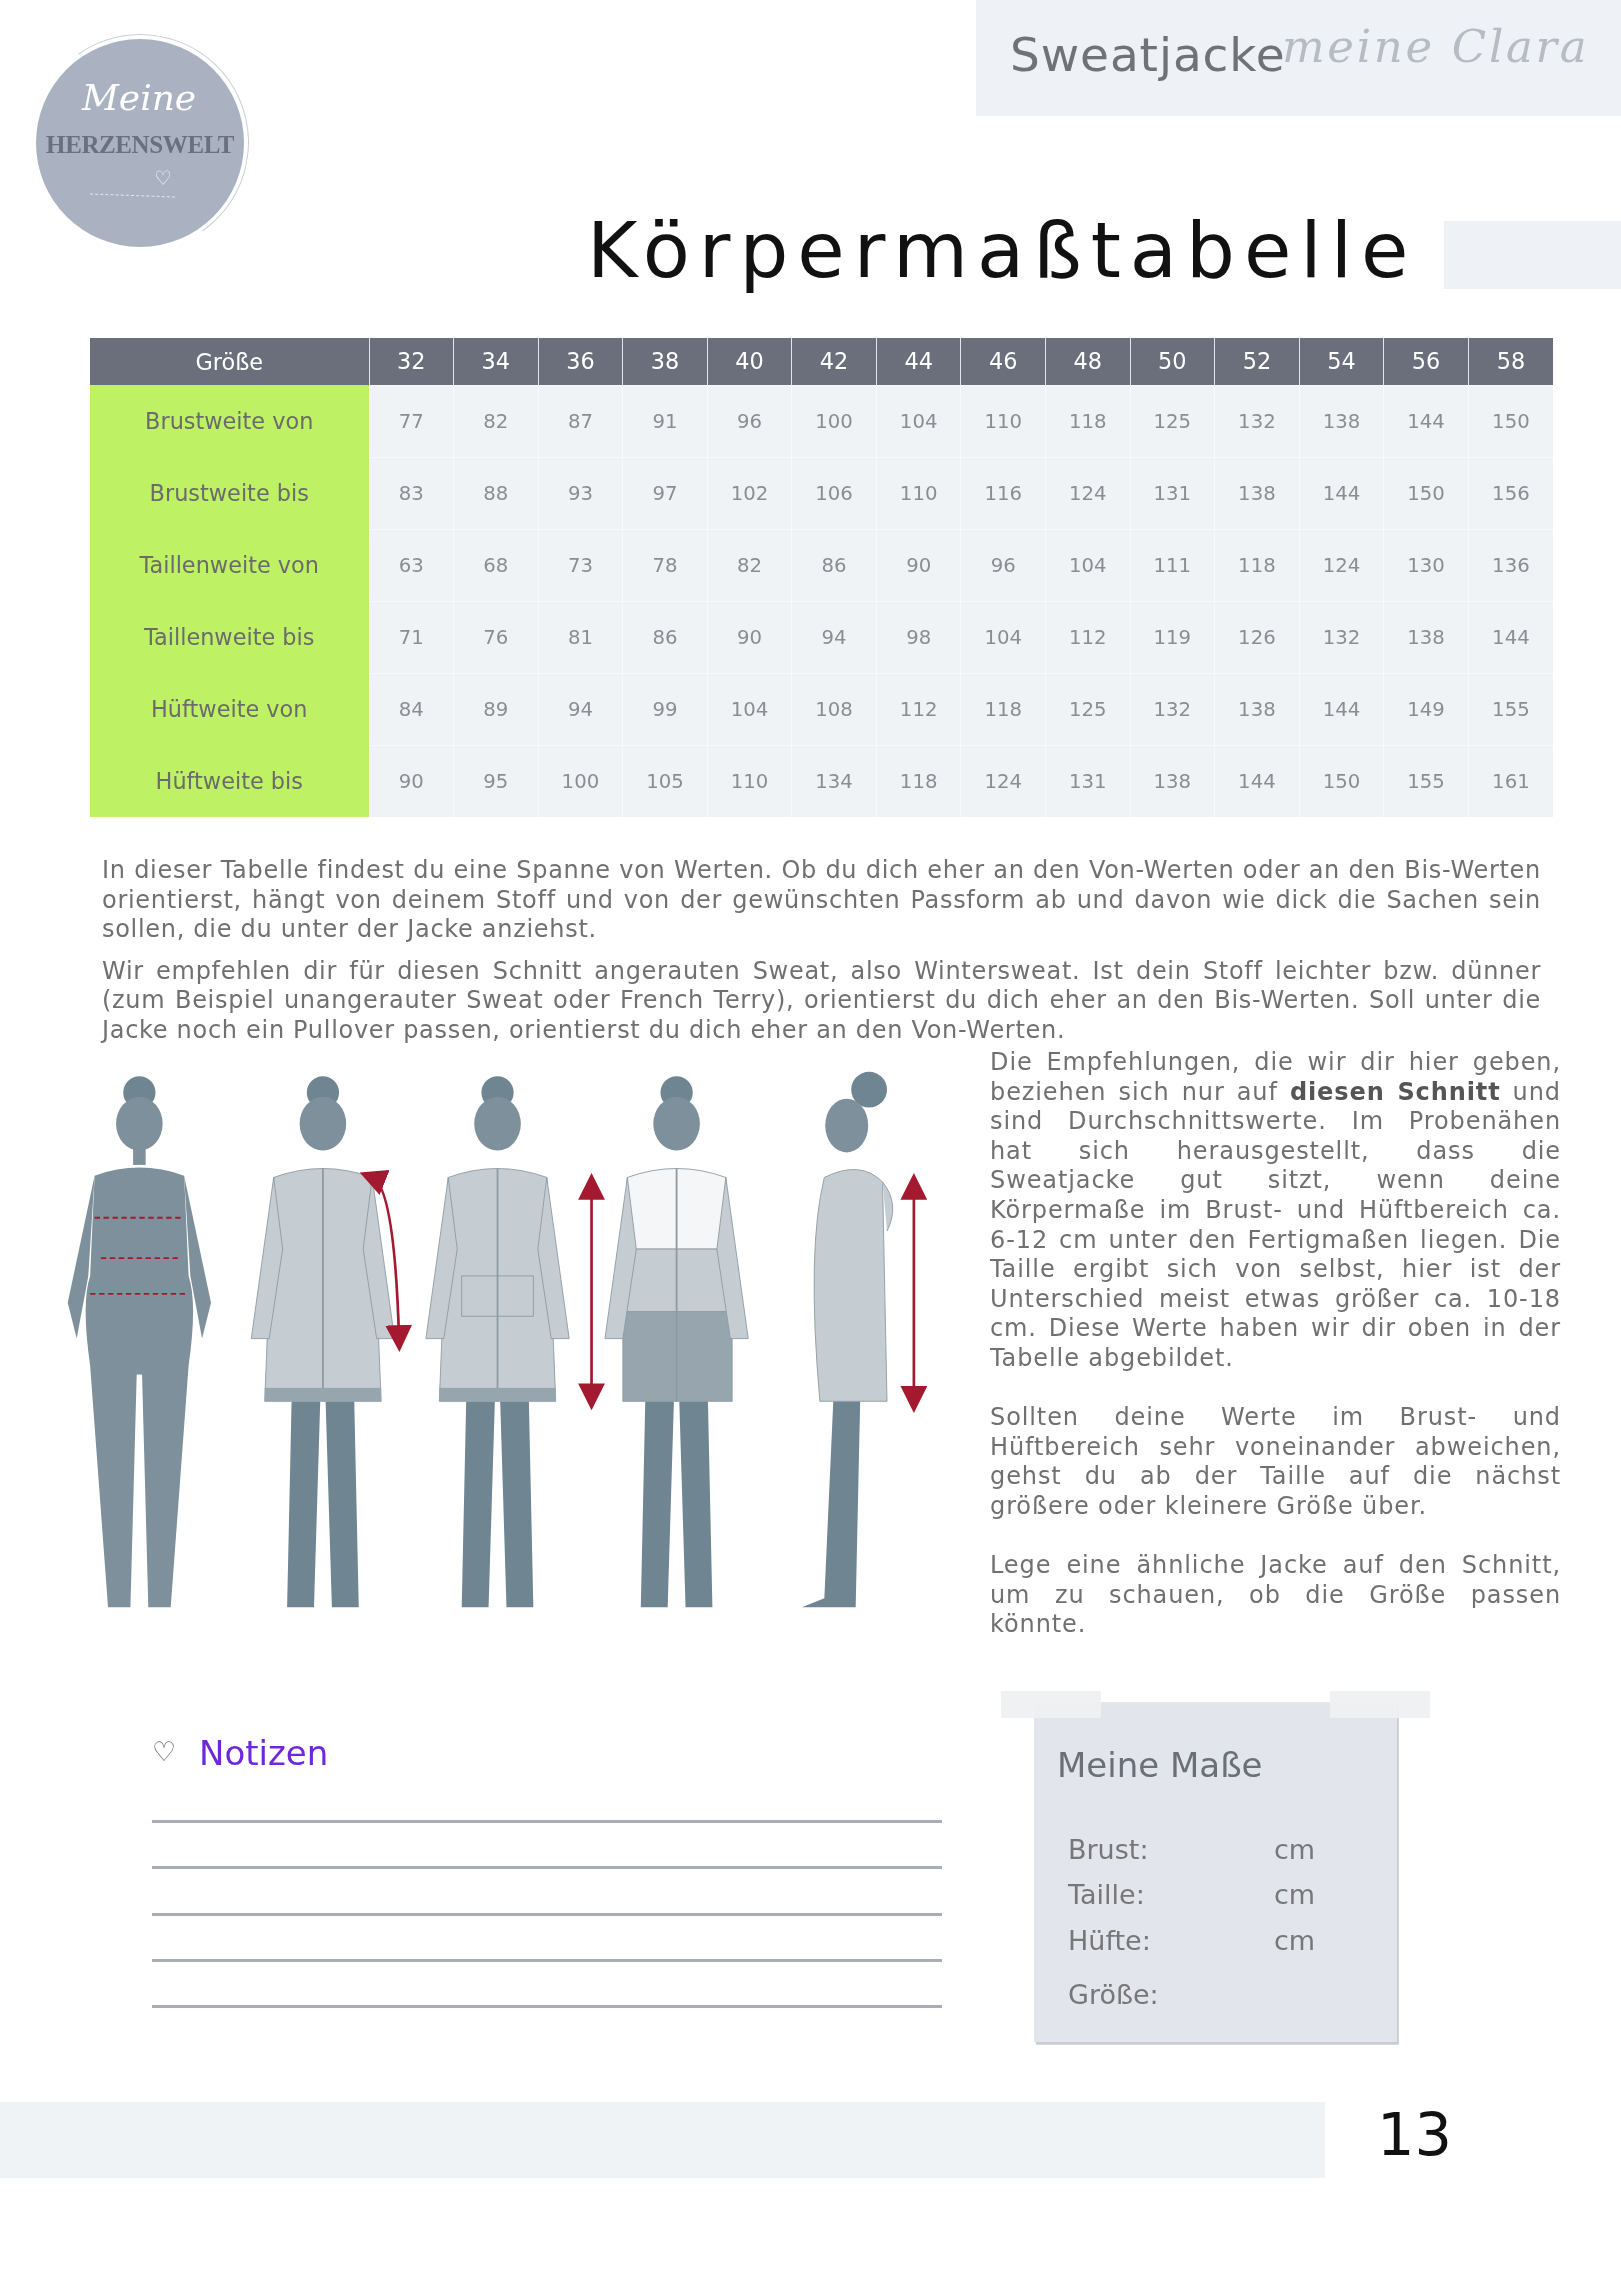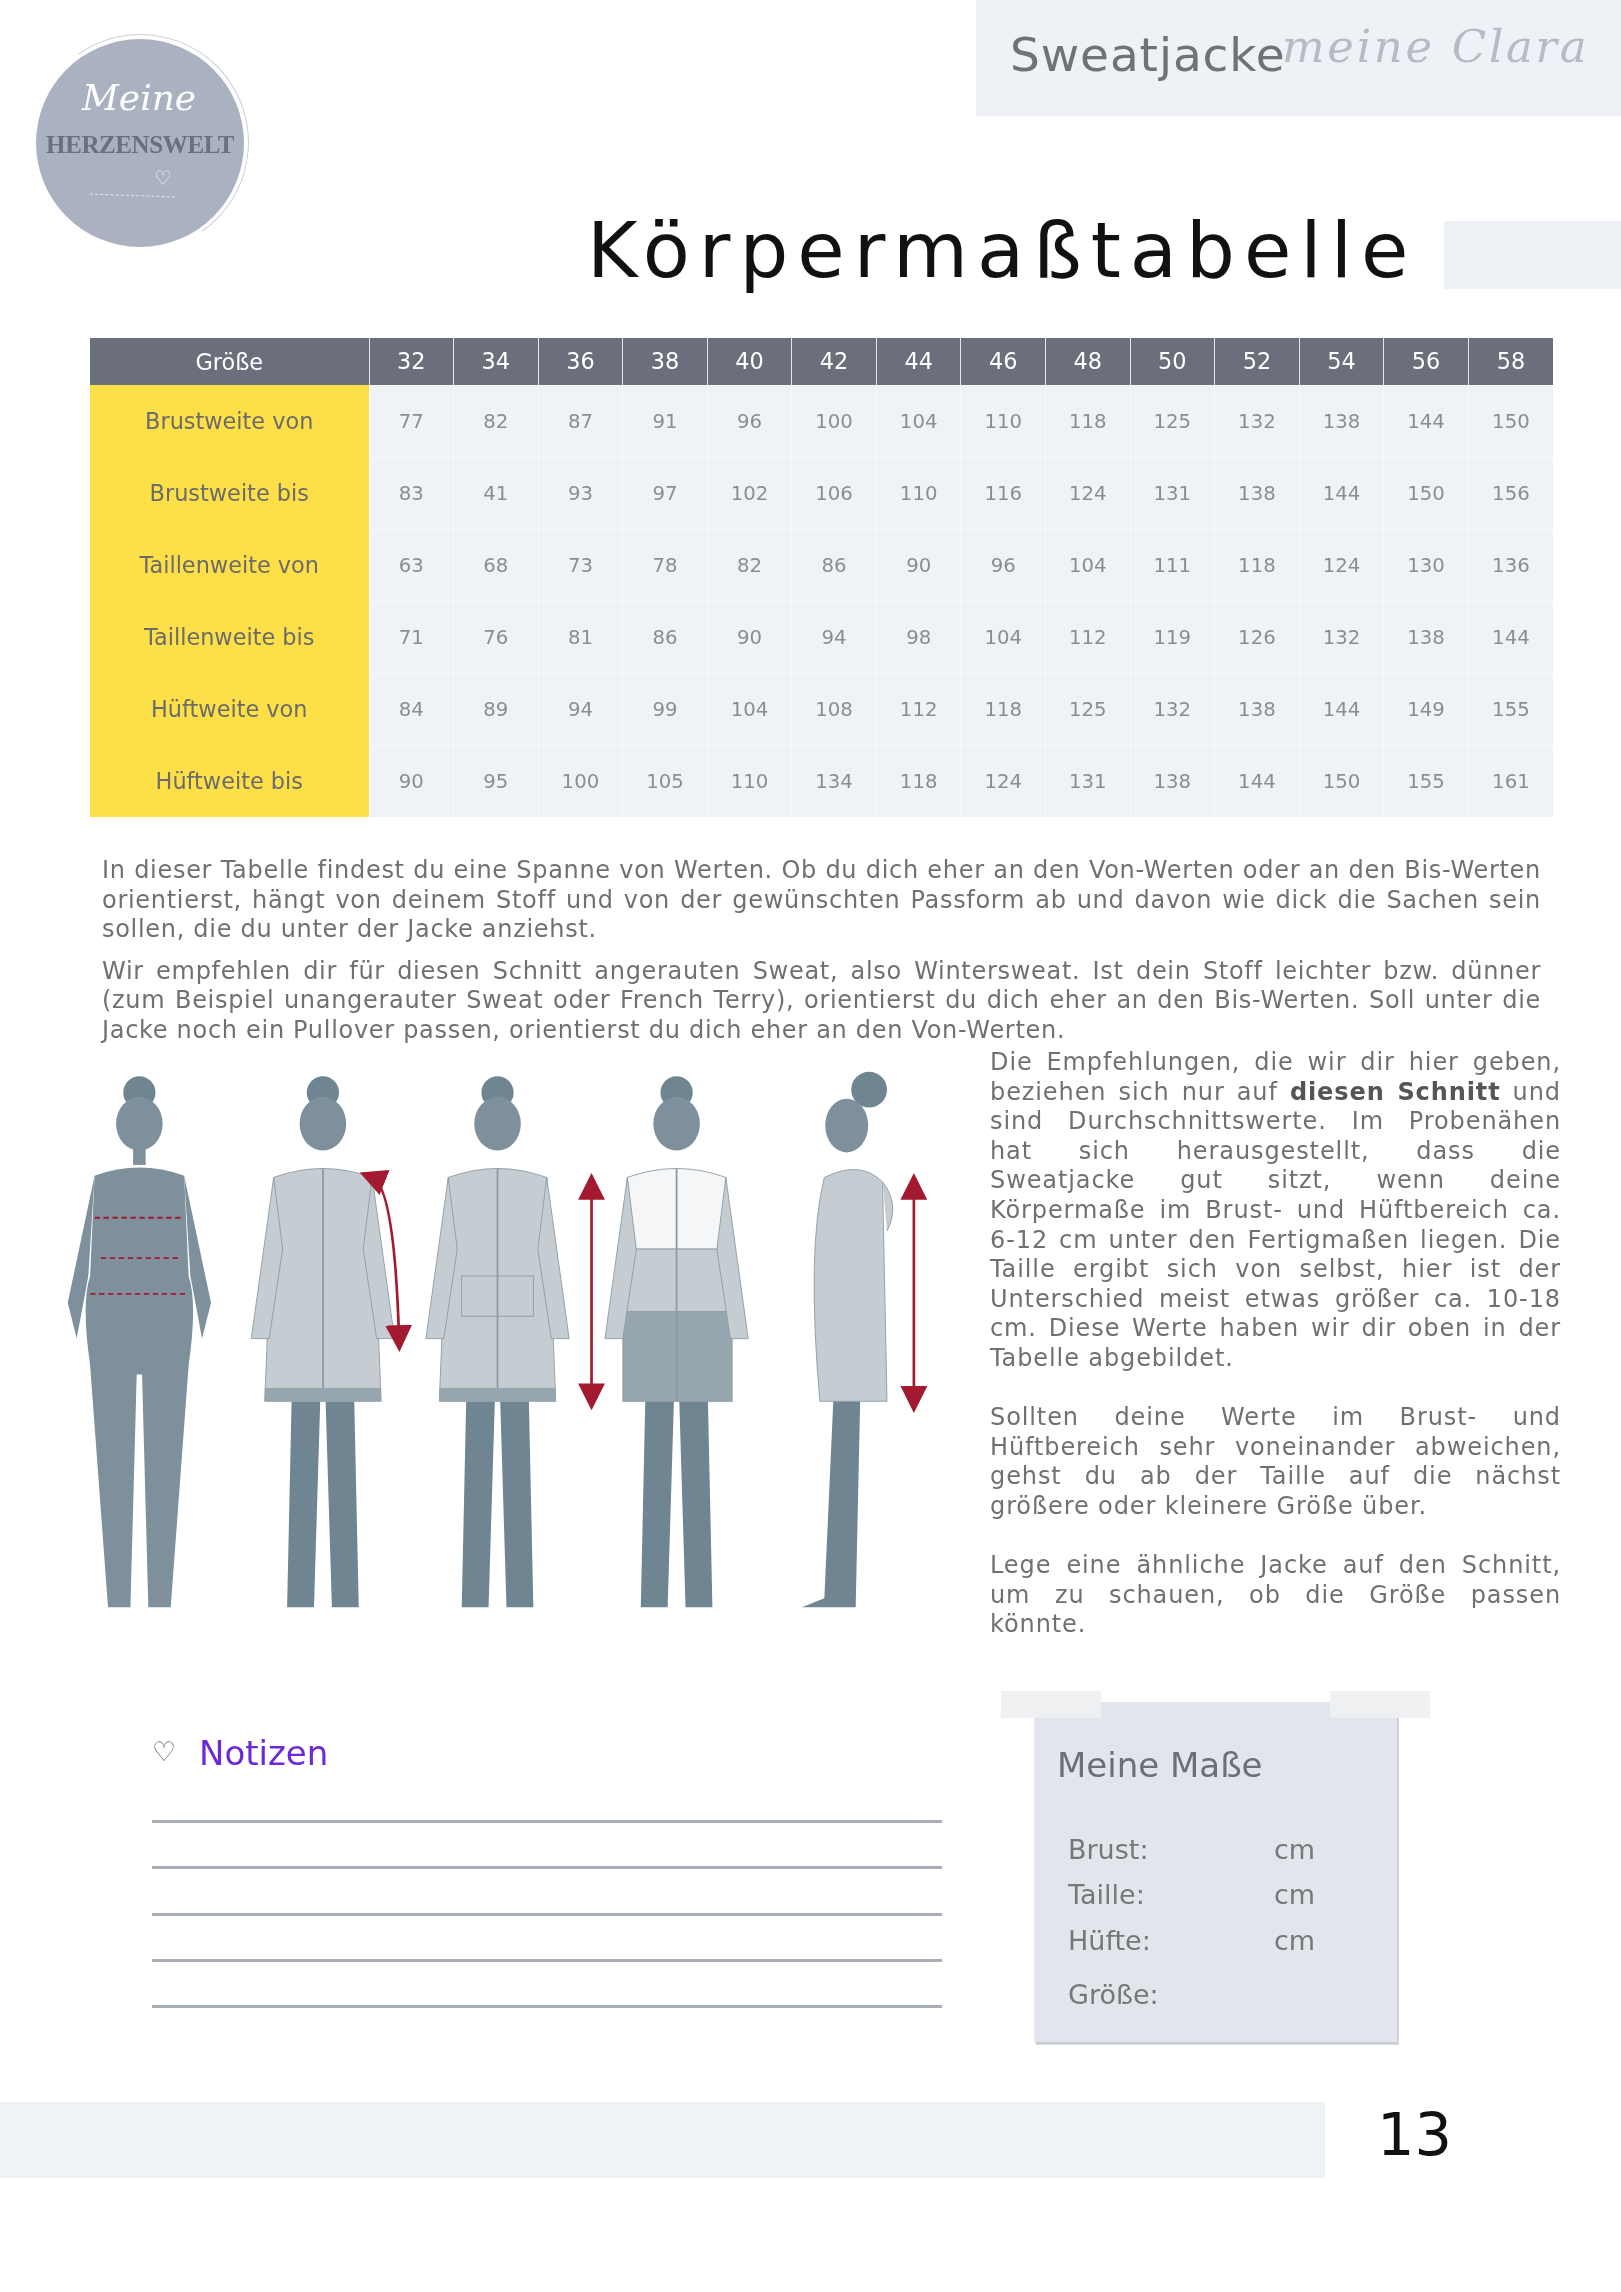--- a/index.html
+++ b/index.html
@@ -21,21 +21,21 @@
 
   
   .page-title { position: absolute; left: 587px; top: 206px; font-size: 77px; color: #111111; letter-spacing: 9px; font-weight: normal; white-space: nowrap; }
   .title-block { position: absolute; left: 1444px; top: 221px; width: 177px; height: 68px; background: #eef1f5; }
 
   
   .size-table { position: absolute; left: 90px; top: 338px; width: 1463px; border-collapse: collapse; table-layout: fixed; }
   .size-table th { background: #6b6f7c; color: #ffffff; font-weight: normal; height: 47px; font-size: 22.4px; border-left: 1.8px solid #e3e5ea; text-align: center; }
   .size-table th.first { width: 279px; border-left: none; }
   .size-table td { height: 72px; font-size: 19.7px; text-align: center; color: #8a8d92; background: #f0f3f6; border-left: 1.8px solid #f8f9fa; border-top: 1.8px solid #f8f9fa; }
-  .size-table td.label { background: #fde047; color: #6b6b6b; font-size: 22.4px; border: none; }
+  .size-table td.label { background: #bef264; color: #6b6b6b; font-size: 22.4px; border: none; }
 
   
   .intro { position: absolute; left: 90px; top: 844px; width: 1463px; font-size: 24px; line-height: 29.6px; color: #707070; text-align: justify; letter-spacing: 0.7px; }
   .intro p { margin: 12px; }
   .side-text { position: absolute; left: 982px; top: 1048px; width: 571px; font-size: 24px; line-height: 29.6px; color: #707070; text-align: justify; letter-spacing: 0.9px; margin-left: 8px; }
   .side-text p { margin-bottom: 29.6px; }
   .side-text b { font-weight: bold; color: #555; }
 
   
   .figures { position: absolute; left: 54px; top: 1070px; width: 896px; height: 582px; }
@@ -109,21 +109,21 @@
         <td>118</td>
         <td>125</td>
         <td>132</td>
         <td>138</td>
         <td>144</td>
         <td>150</td>
       </tr>
       <tr>
         <td class="label">Brustweite bis</td>
         <td>83</td>
-        <td>41</td>
+        <td>88</td>
         <td>93</td>
         <td>97</td>
         <td>102</td>
         <td>106</td>
         <td>110</td>
         <td>116</td>
         <td>124</td>
         <td>131</td>
         <td>138</td>
         <td>144</td>

